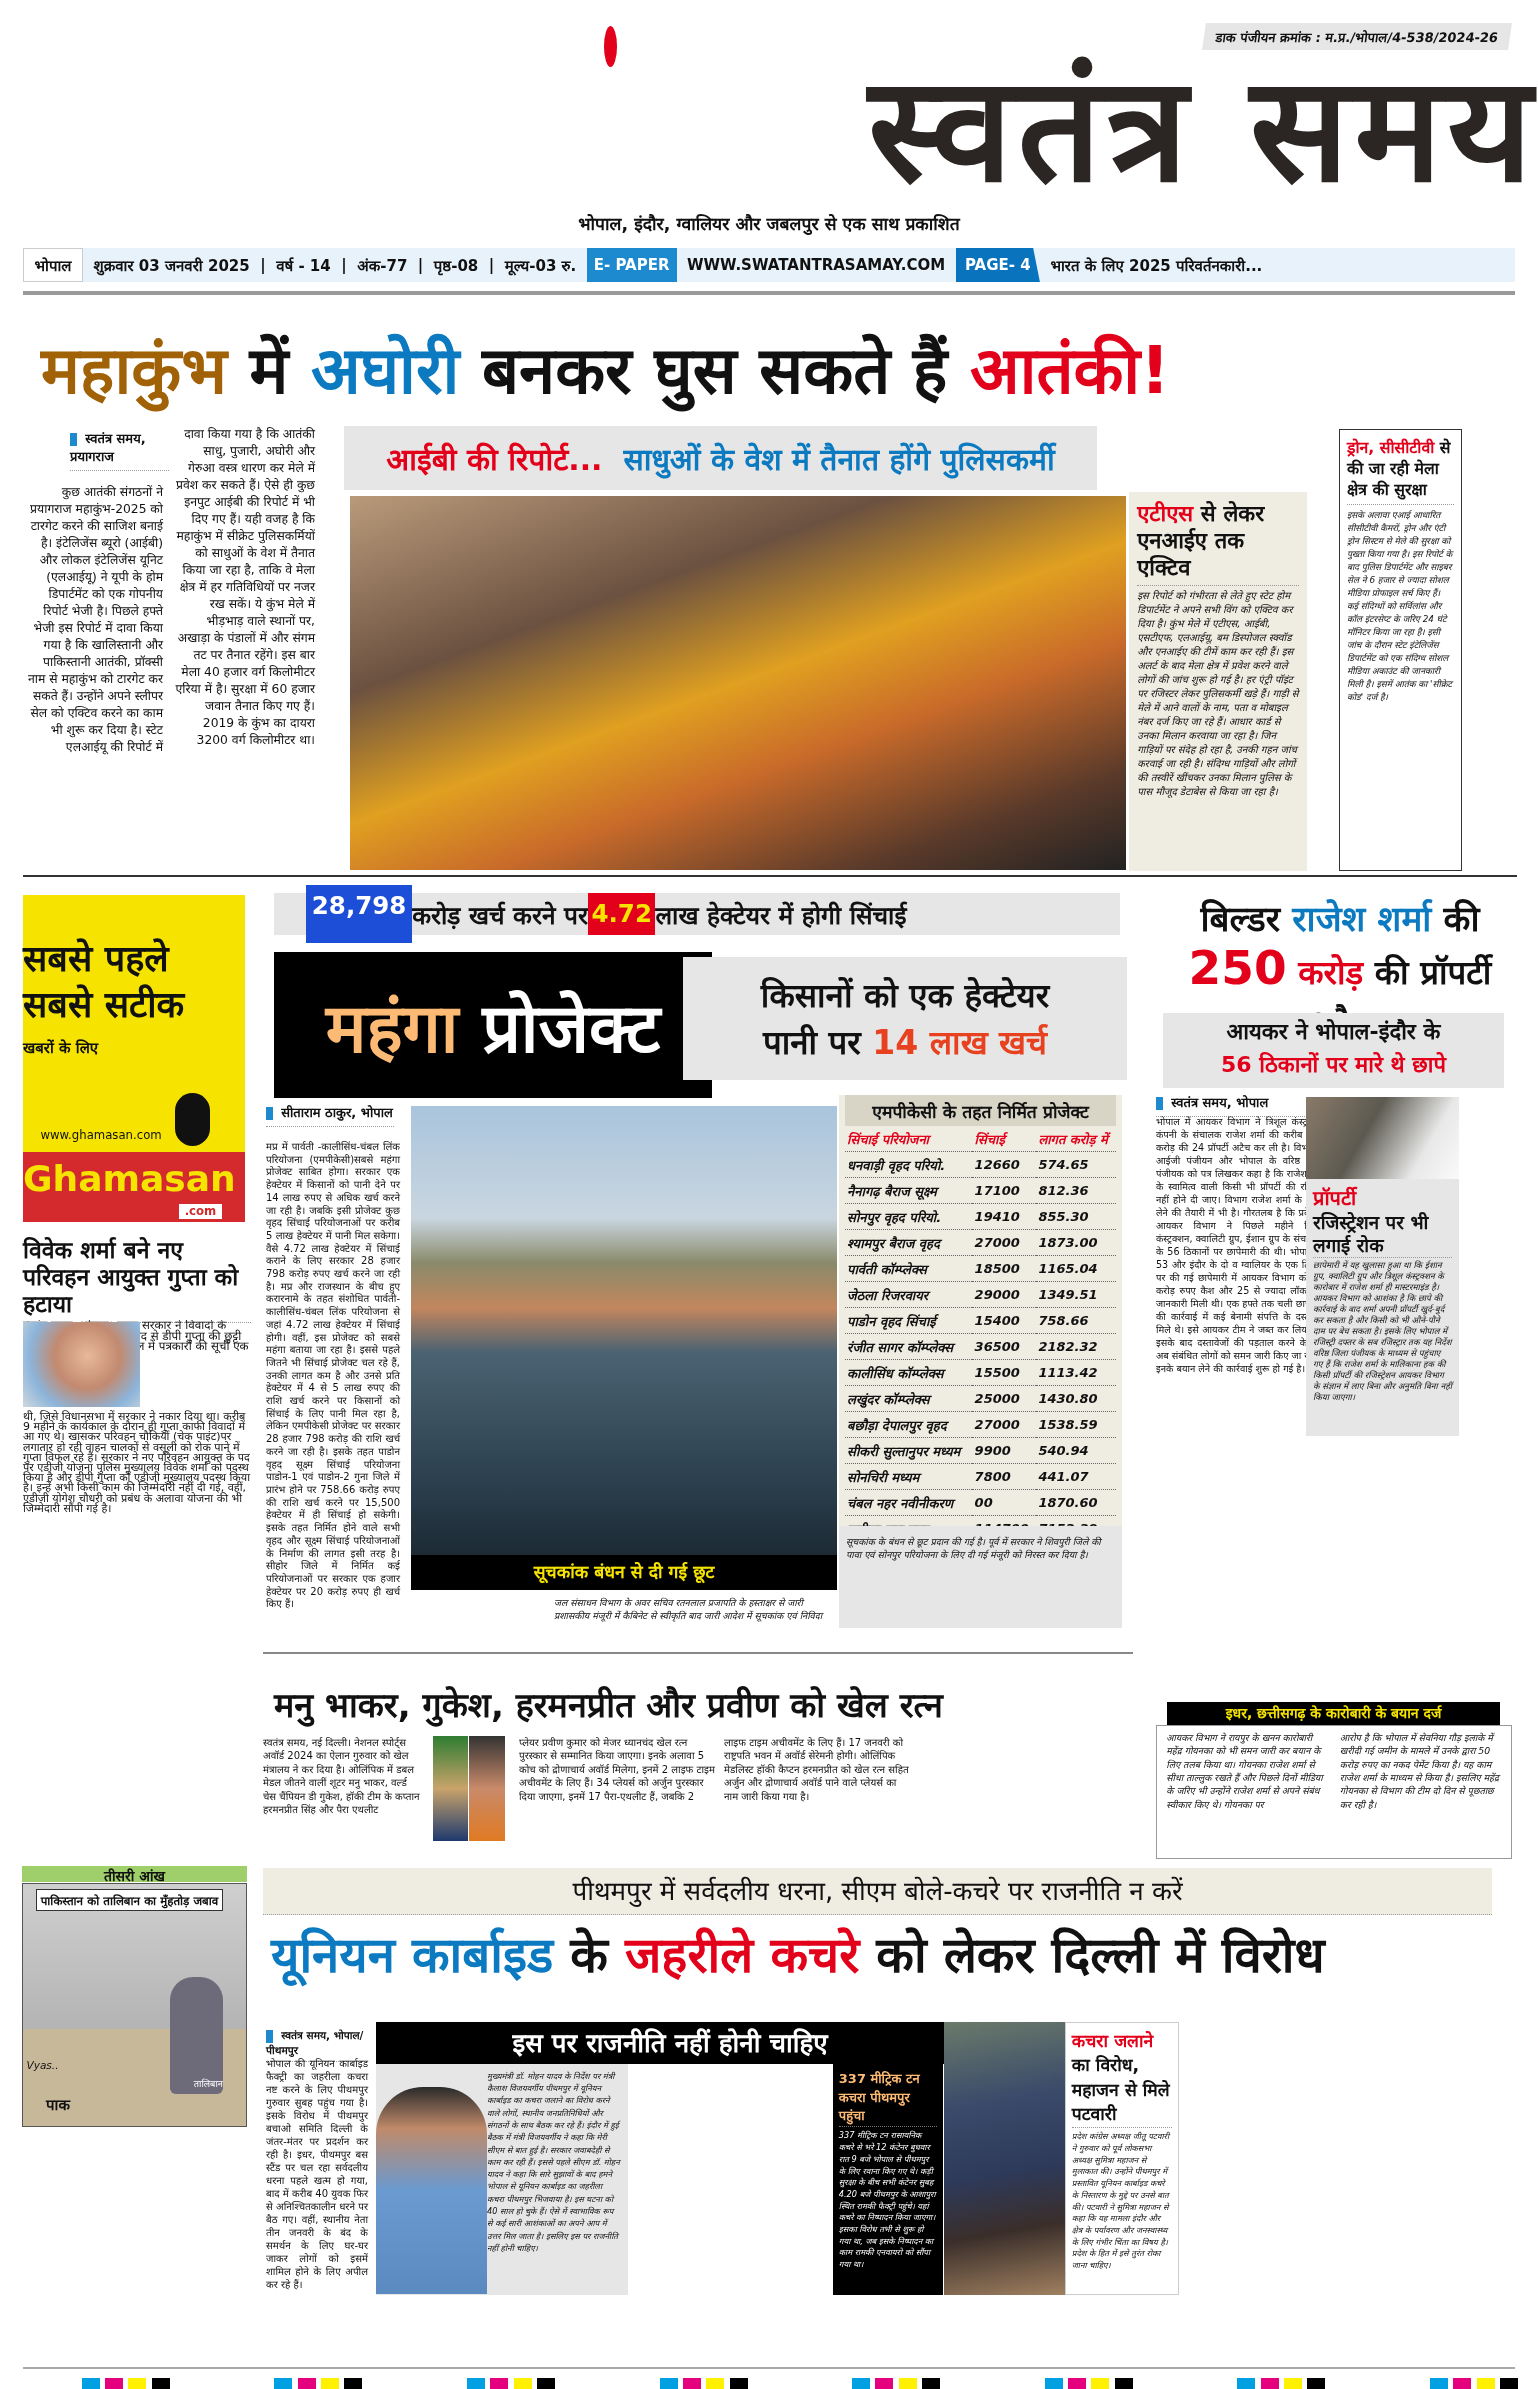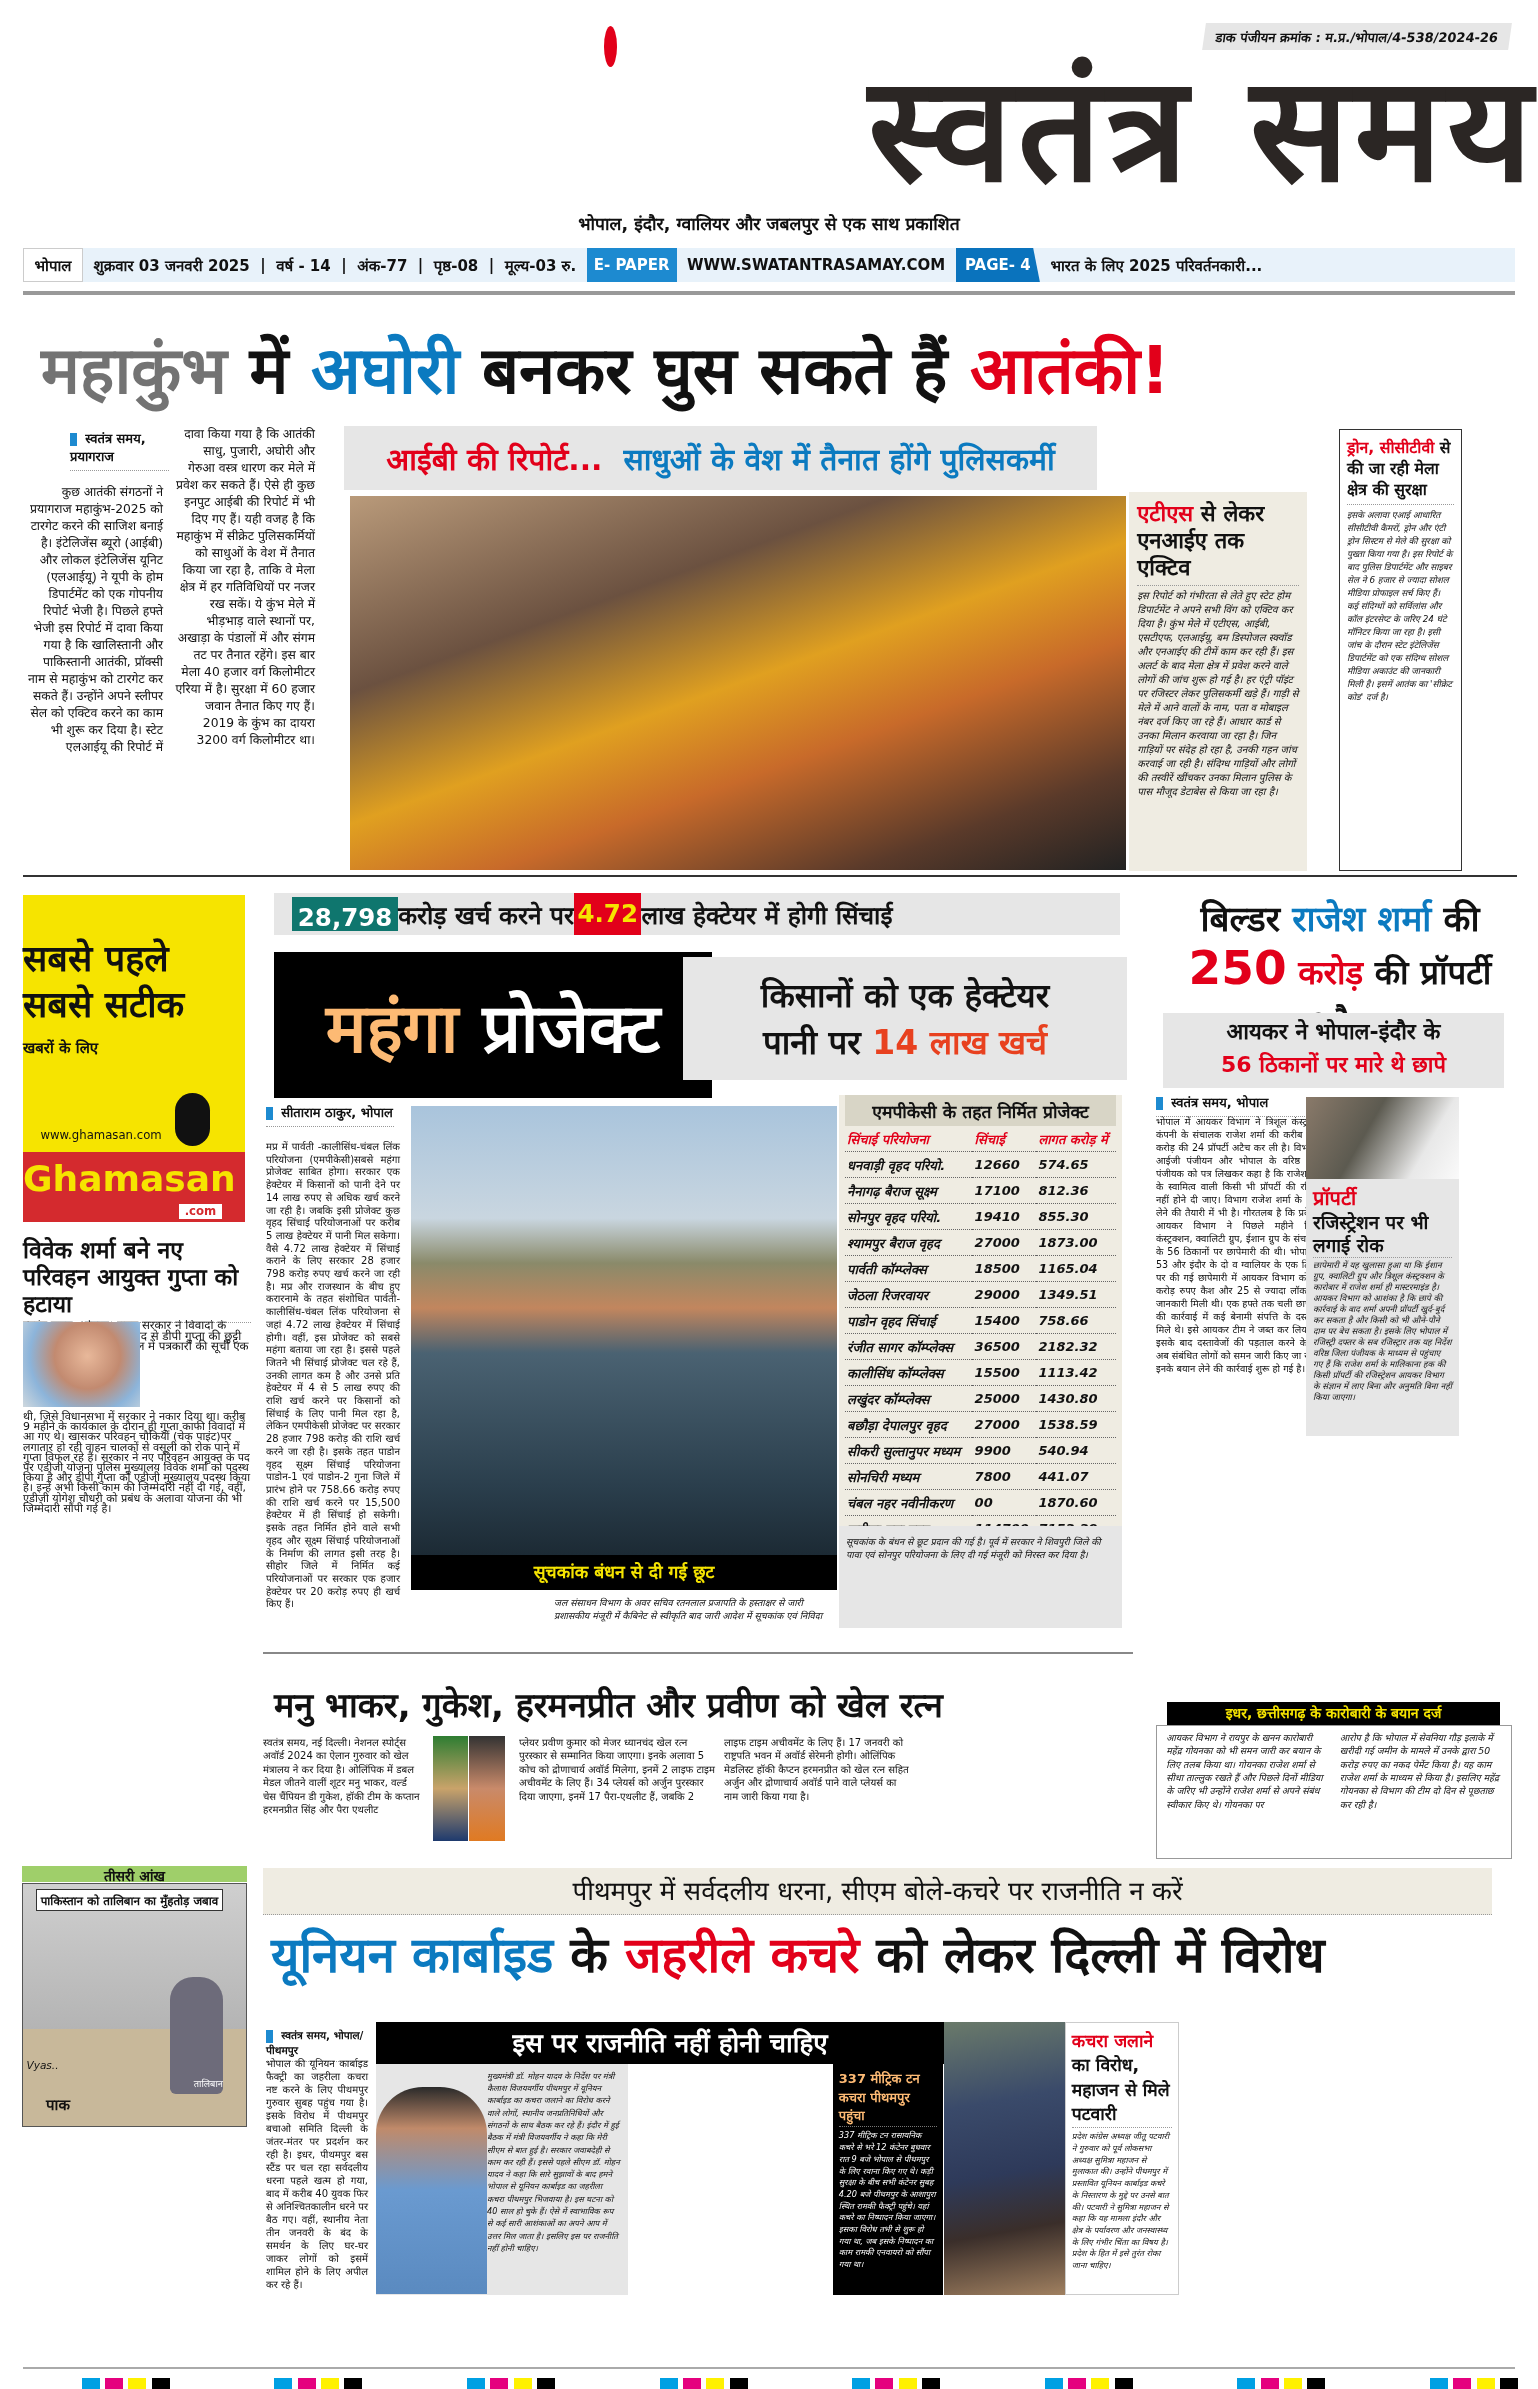--- a/index.html
+++ b/index.html
@@ -8,21 +8,21 @@
 .reg{right:28px;top:23px;background:#e6e6e6;padding:4.7px 11.7px;font-size:13px;font-weight:bold;transform:skewX(-8deg)}
 .masthead{left:0;width:1538px;top:41px;text-align:right;font-family:"DejaVu Serif",serif;font-size:146px;font-weight:bold;color:#2b2624;letter-spacing:5.8px;line-height:175px}
 .mast-dot{left:604px;top:26px;width:13px;height:41px;background:#e2001a;border-radius:50%}
 .tagline{left:0;width:1538px;top:211px;text-align:center;font-size:17.5px;font-weight:bold}
 .strip{left:23px;top:248px;width:1492px;height:34px;background:#e8f2fa;display:flex;align-items:center;font-size:15px;font-weight:bold;gap:10.5px}
 .strip .city{background:#fff;height:34px;padding:0 10.5px;display:flex;align-items:center;border:0.6px solid #ccc}
 .strip .ep{background:#1d8ad0;color:#fff;height:34px;padding:0 7px;display:flex;align-items:center}
 .strip .pg{background:#0a73bd;color:#fff;height:34px;padding:0 9.3px;display:flex;align-items:center;clip-path:polygon(0 0,92% 0,100% 100%,0 100%)}
 .rule{height:3.5px;background:#999}
 .h1{left:41px;top:330px;font-size:65px;font-weight:bold;white-space:nowrap;line-height:82px}
-.orange{color:#737373}.blue{color:#0b7ac0}.red{color:#e2001a}.yellow{color:#fdba74}
+.orange{color:#a16207}.blue{color:#0b7ac0}.red{color:#e2001a}.yellow{color:#fdba74}
 .byline{font-size:13px;font-weight:bold;border-bottom:1.2px dotted #999;padding-bottom:4.7px}
 .byline:before{content:"";display:inline-block;width:7px;height:13px;background:#1d8ad0;margin-right:8.2px;vertical-align:middle}
 .col{font-size:13px;line-height:20px}
 .gray{background:#e6e6e6}
 .beige{background:#efece2}
 .photo{overflow:hidden}
 .boxed{border:1.2px solid #333}
 table{border-collapse:collapse;width:100%}
 td{font-size:13px;font-style:italic;font-weight:bold;padding:3.5px 2.3px;border-bottom:1.2px dotted #666}
 th{font-size:13px;font-style:italic;color:#e2001a;text-align:left;padding:3.5px 2.3px;border-bottom:1.2px dotted #666}
@@ -90,21 +90,21 @@
 <div class="abs" style="left:22px;top:1866px;width:225px;height:16.3px;background:#9fcf6a;text-align:center;font-size:14px;font-weight:bold">तीसरी आंख</div>
 <div class="abs" style="left:22px;top:1883px;width:225px;height:244px;border:1.2px solid #555;background:linear-gradient(#cfcfcf,#b4b4b4 60%,#c8b89a 60%)">
   <div style="position:absolute;left:13px;top:4.7px;width:187px;background:#fff;border:1.2px solid #333;text-align:center;font-size:11.7px;font-weight:bold;padding:2.3px">पाकिस्तान को तालिबान का मुँहतोड़ जबाव</div>
   <div style="position:absolute;right:23px;top:93px;width:53px;height:117px;background:#6d6b7a;border-radius:23px 23px 5.8px 5.8px"></div>
   <div style="position:absolute;right:23px;top:193px;color:#fff;font-size:9.3px">तालिबान</div>
   <div style="position:absolute;left:23px;top:210px;font-size:15px;font-weight:bold">पाक</div>
   <div style="position:absolute;left:3.5px;top:175px;font-size:10.5px;font-style:italic">Vyas..</div>
 </div>
 
 <div class="abs gray" style="left:274px;top:893px;width:846px;height:42px;display:flex;align-items:center;font-size:24.5px;font-weight:bold">
-  <span style="background:#0f766e;color:#fff;padding:0 5.8px;height:34px;line-height:42px;margin-left:18px">28,798</span>
+  <span style="background:#1d4ed8;color:#fff;padding:0 5.8px;height:58px;line-height:42px;margin-left:32px">28,798</span>
     <span> करोड़ खर्च करने पर </span>
     <span style="background:#e2001a;color:#f6e400;padding:0 3.5px;height:42px;line-height:42px">4.72</span>
     <span> लाख हेक्टेयर में होगी सिंचाई</span>
 </div>
 <div class="abs" style="left:274px;top:952px;width:438px;height:146px;background:#000;display:flex;align-items:center;justify-content:center;font-size:68px;font-weight:bold">
   <span class="yellow">महंगा</span>&nbsp;<span style="color:#fff">प्रोजेक्ट</span>
 </div>
 <div class="abs gray" style="left:683px;top:957px;width:444px;height:123px;text-align:center;font-size:33px;font-weight:bold;line-height:47px;padding-top:14.6px">
   <div>किसानों को एक हेक्टेयर</div>
   <div><span>पानी पर </span><span style="color:#e8411f">14 लाख खर्च</span></div>

